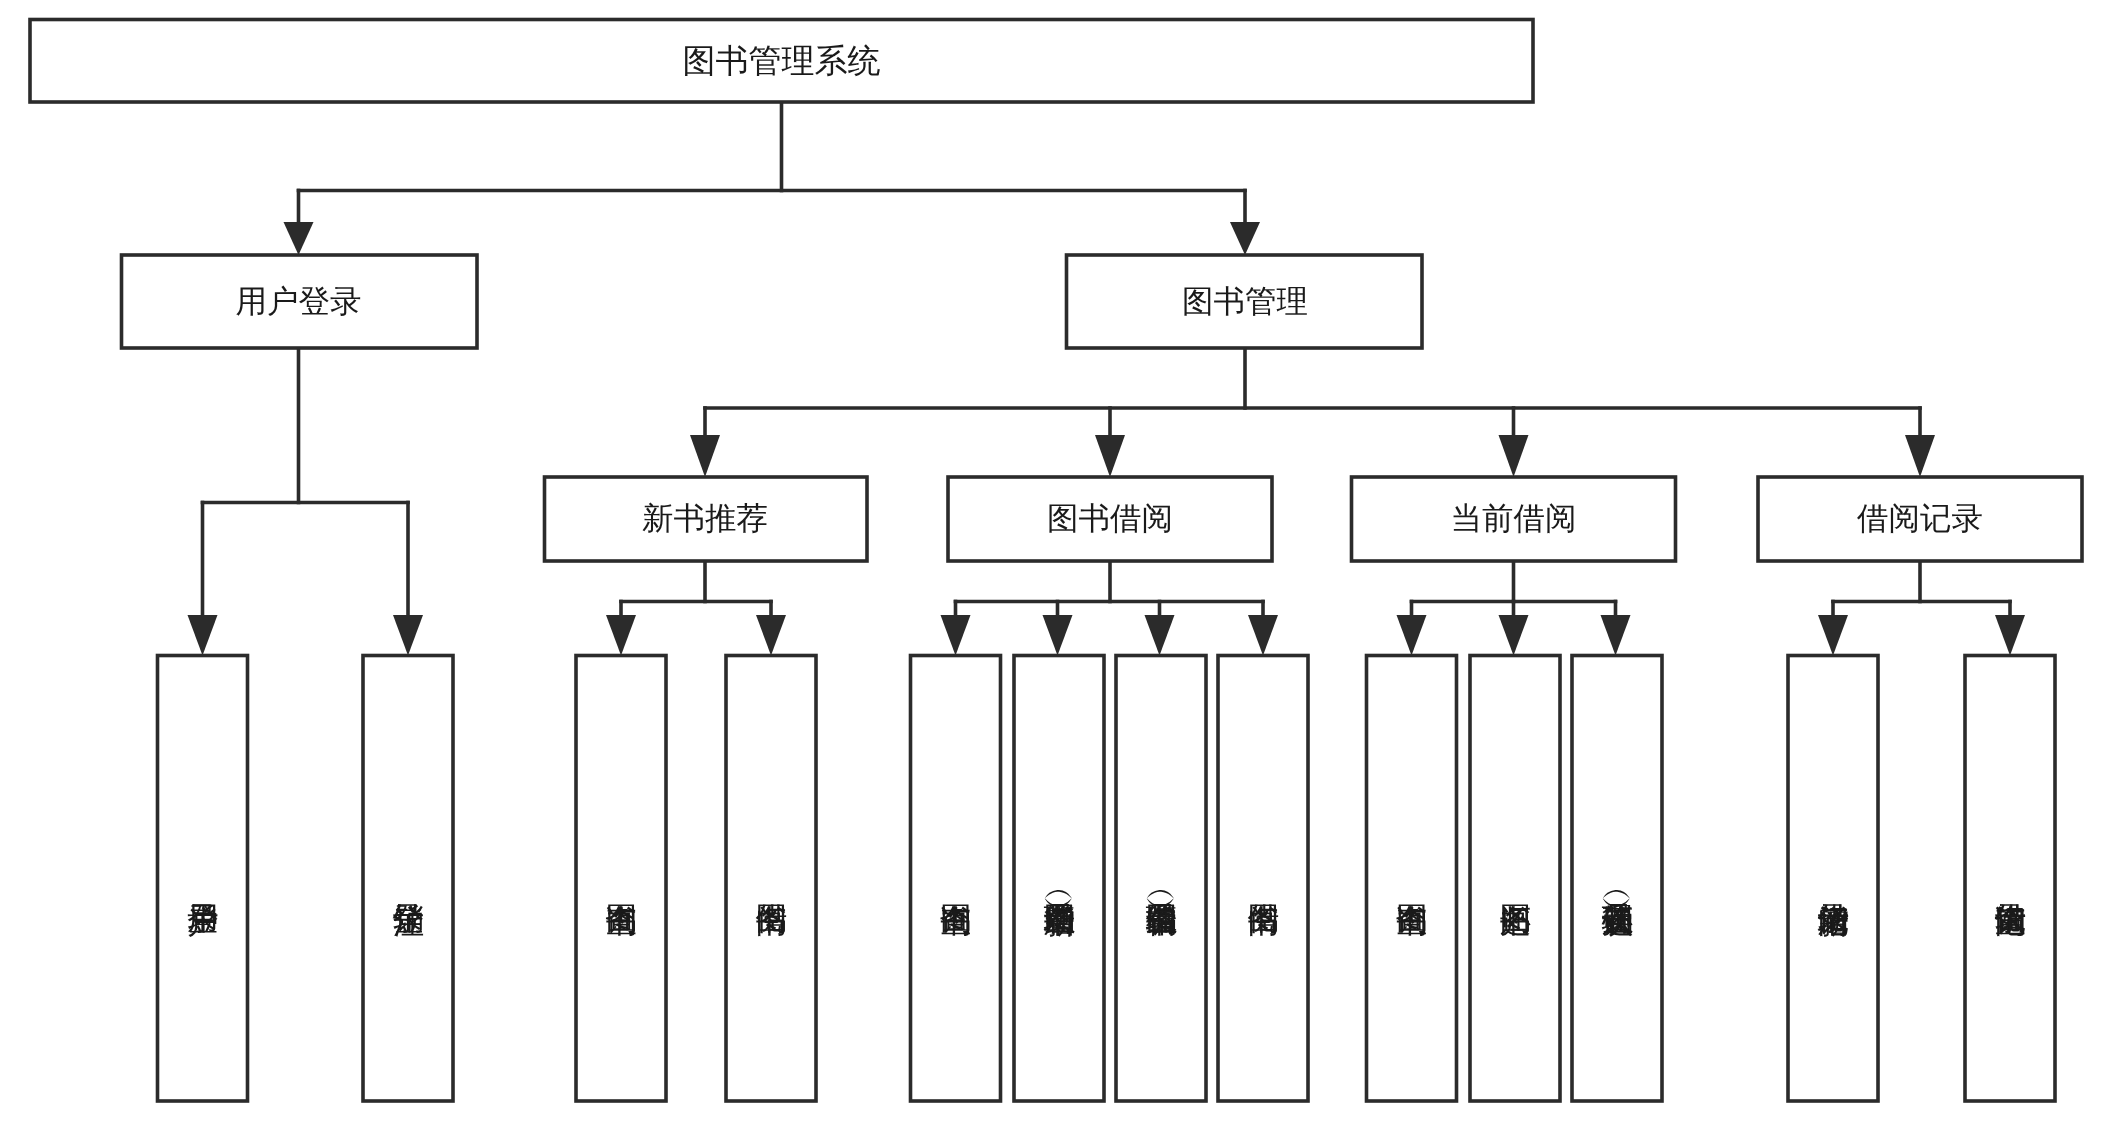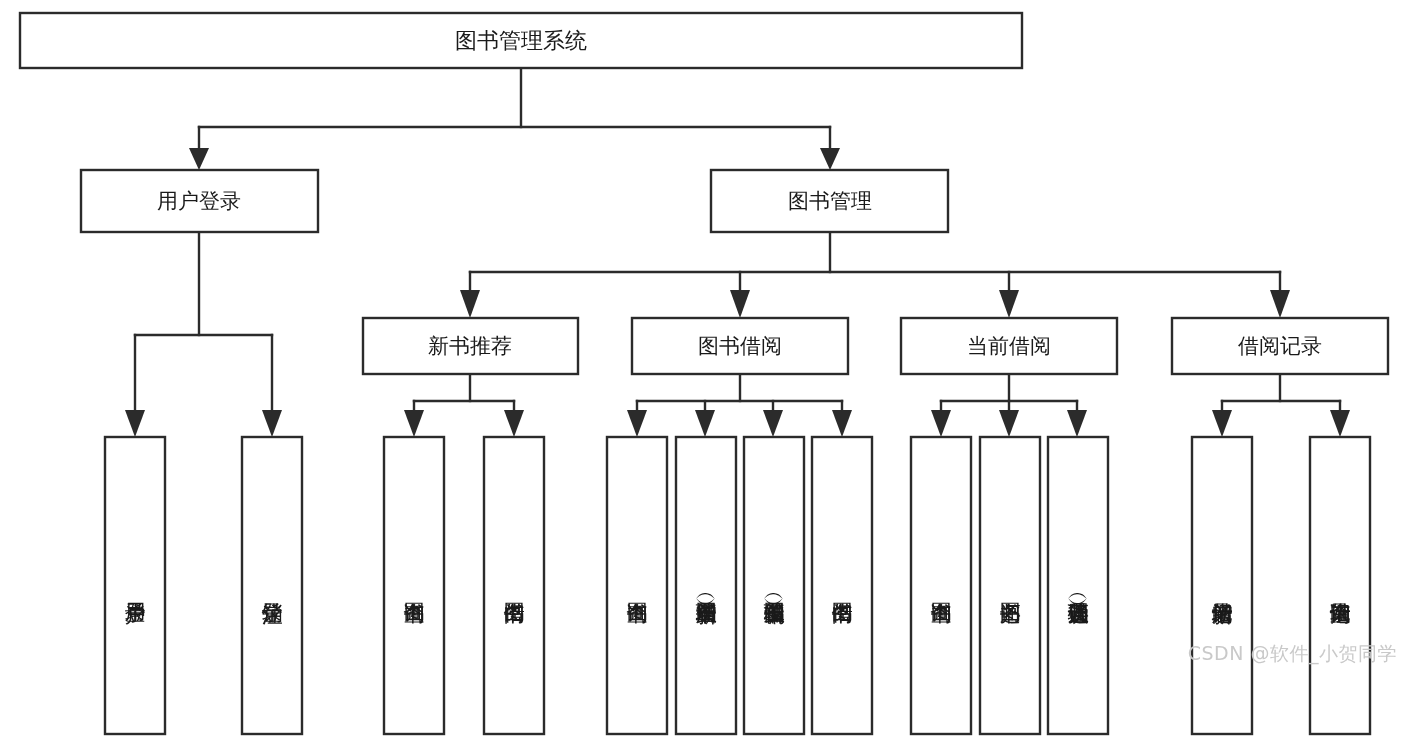--- a/index.html
+++ b/index.html
@@ -225,15 +225,14 @@
   <div class="vlabel" style="left:744px; top:437px; width:60px; height:297px;">编辑图书（管理员）</div>
   <div class="vlabel" style="left:812px; top:437px; width:60px; height:297px;">借阅图书</div>
 
   <div class="vlabel" style="left:911px; top:437px; width:60px; height:297px;">查询图书</div>
   <div class="vlabel" style="left:980px; top:437px; width:60px; height:297px;">归还图书</div>
   <div class="vlabel" style="left:1048px; top:437px; width:60px; height:297px;">确认归还（管理员）</div>
 
   <div class="vlabel" style="left:1192px; top:437px; width:60px; height:297px;">新增借阅记录</div>
   <div class="vlabel" style="left:1310px; top:437px; width:60px; height:297px;">查询借阅记录</div>
 
-  <div class="watermark">CSDN @软件_小贺同学</div>
 
 </div>
 
 </body></html>

